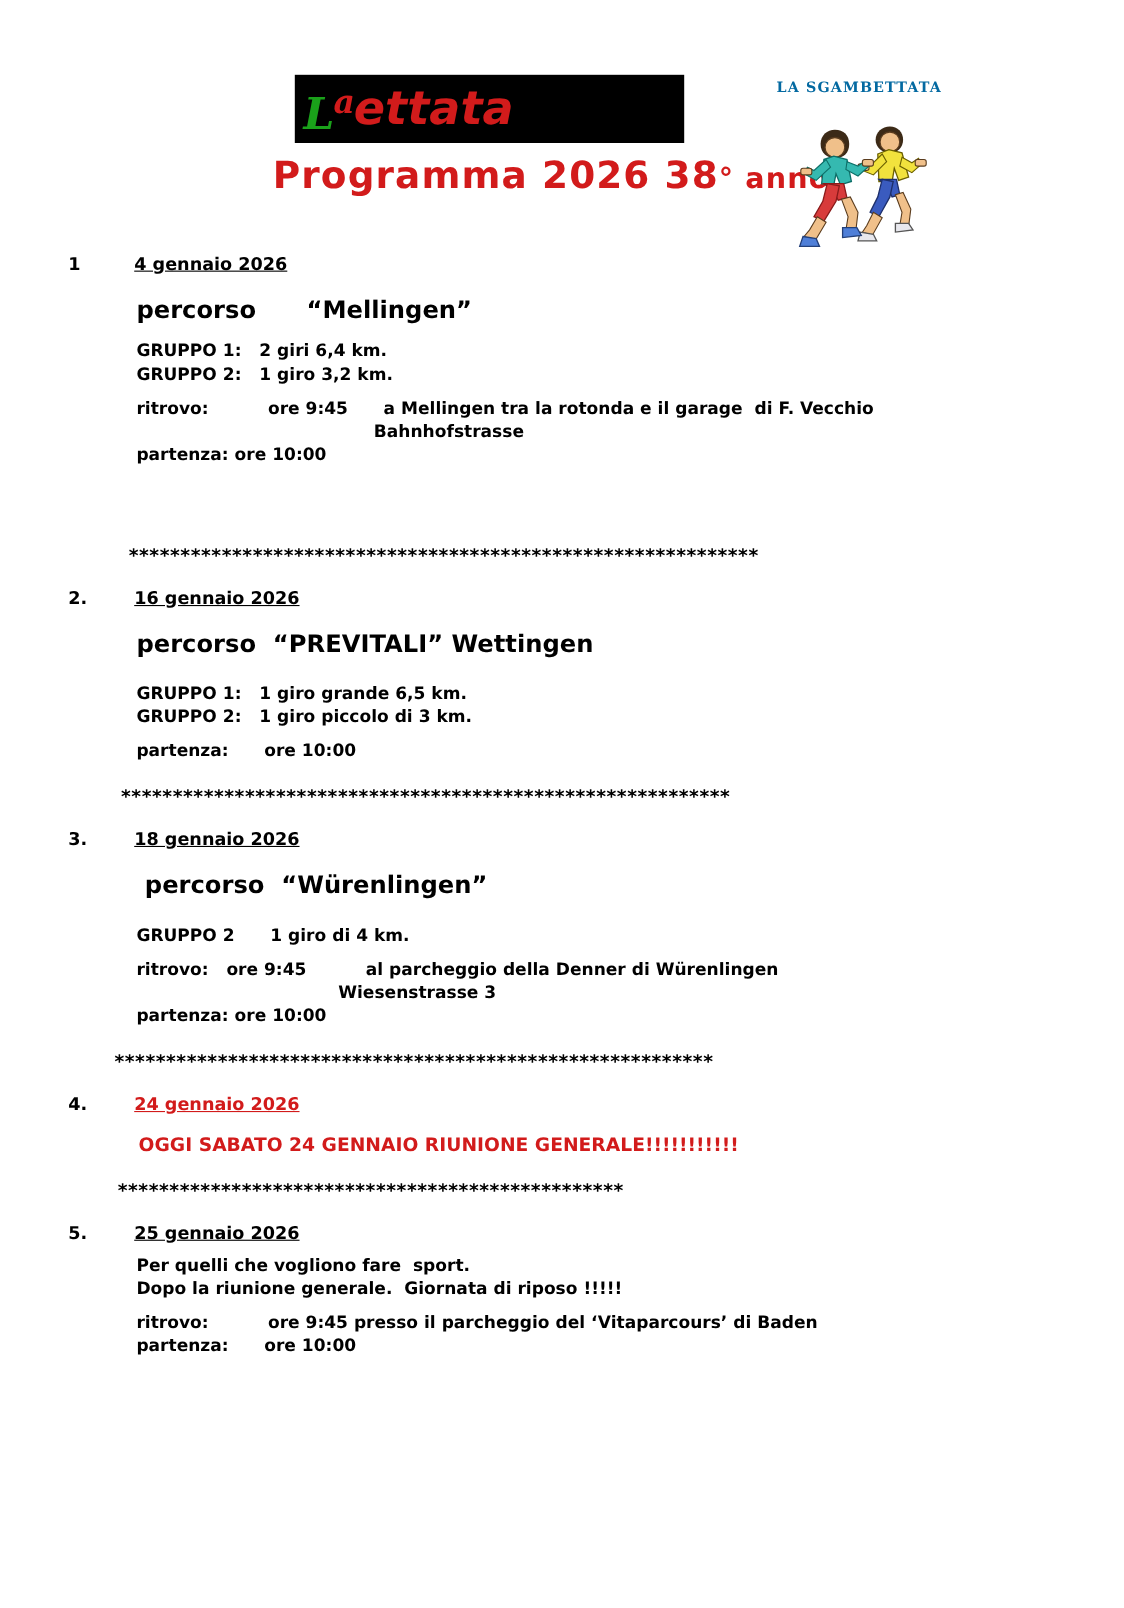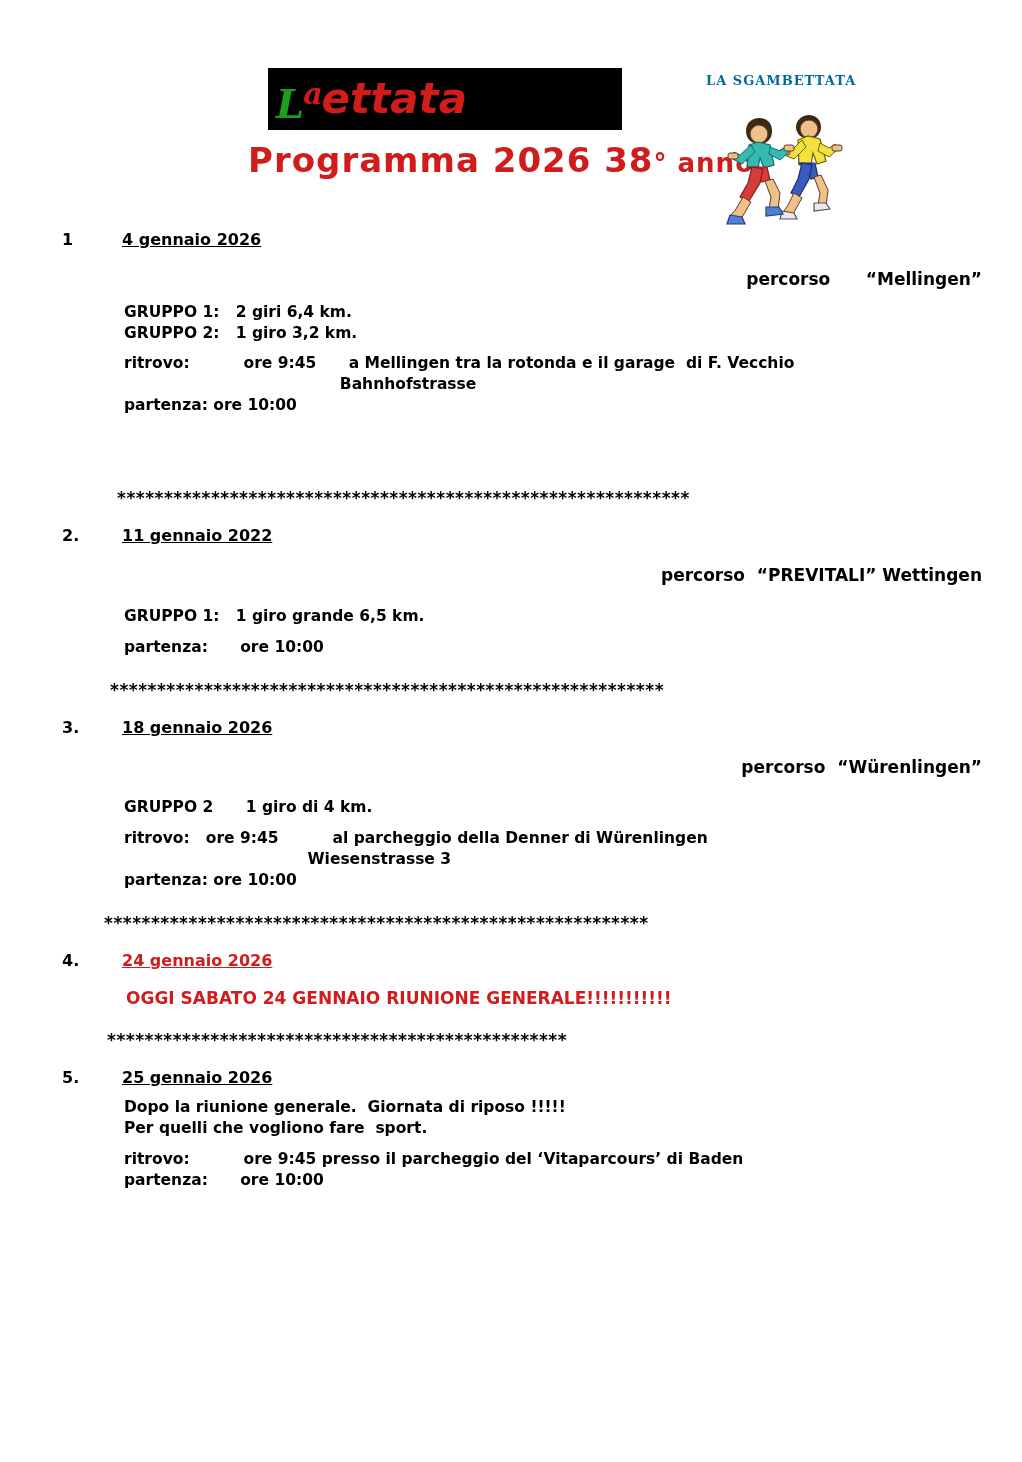--- a/index.html
+++ b/index.html
@@ -124,21 +124,21 @@
     font-size: 16px;
     font-weight: bold;
   }
   .ev-num { width: 60px; flex: 0 0 60px; }
   .ev-date { text-decoration: underline; }
   .ev-date.red { color: #d21b1b; }
 
   .ev-body { padding-left: 62px; }
   .ln { line-height: 1.45; white-space: pre; }
   .ln.tight { line-height: 1.35; }
-  .percorso { font-size: 17px; text-align: right; }
+  .percorso { font-size: 22px; }
   .spacer-sm { height: 10px; }
   .spacer-md { height: 18px; }
   .spacer-lg { height: 34px; }
   .red { color: #d21b1b; }
 
   .stars {
     text-align: left;
     font-family: "DejaVu Sans", sans-serif;
     font-weight: bold;
     font-size: 17px;
@@ -236,27 +236,28 @@
     </div>
 
     <div class="spacer-lg"></div>
     <div class="spacer-lg"></div>
     <div class="stars s1">*************************************************************</div>
     <div class="spacer-md"></div>
 
     <div class="event">
       <div class="ev-head">
         <span class="ev-num">2.</span>
-        <span class="ev-date">11 gennaio 2022</span>
+        <span class="ev-date">16 gennaio 2026</span>
       </div>
       <div class="spacer-md"></div>
       <div class="ev-body">
         <div class="ln percorso">percorso  “PREVITALI” Wettingen</div>
         <div class="spacer-md"></div>
         <div class="ln tight">GRUPPO 1:   1 giro grande 6,5 km.</div>
+        <div class="ln tight">GRUPPO 2:   1 giro piccolo di 3 km.</div>
         <div class="spacer-sm"></div>
         <div class="ln tight">partenza:      ore 10:00</div>
       </div>
     </div>
 
     <div class="spacer-md"></div>
     <div class="stars s2">***********************************************************</div>
     <div class="spacer-md"></div>
 
     <div class="event">
@@ -293,22 +294,22 @@
     <div class="stars s4">*************************************************</div>
     <div class="spacer-md"></div>
 
     <div class="event">
       <div class="ev-head">
         <span class="ev-num">5.</span>
         <span class="ev-date">25 gennaio 2026</span>
       </div>
       <div class="spacer-sm"></div>
       <div class="ev-body">
+        <div class="ln tight">Per quelli che vogliono fare  sport.</div>
         <div class="ln tight">Dopo la riunione generale.  Giornata di riposo !!!!!</div>
-        <div class="ln tight">Per quelli che vogliono fare  sport.</div>
         <div class="spacer-sm"></div>
         <div class="ln tight">ritrovo:          ore 9:45 presso il parcheggio del ‘Vitaparcours’ di Baden</div>
         <div class="ln tight">partenza:      ore 10:00</div>
       </div>
     </div>
 
   </div>
 </div>
 
 </body></html>

